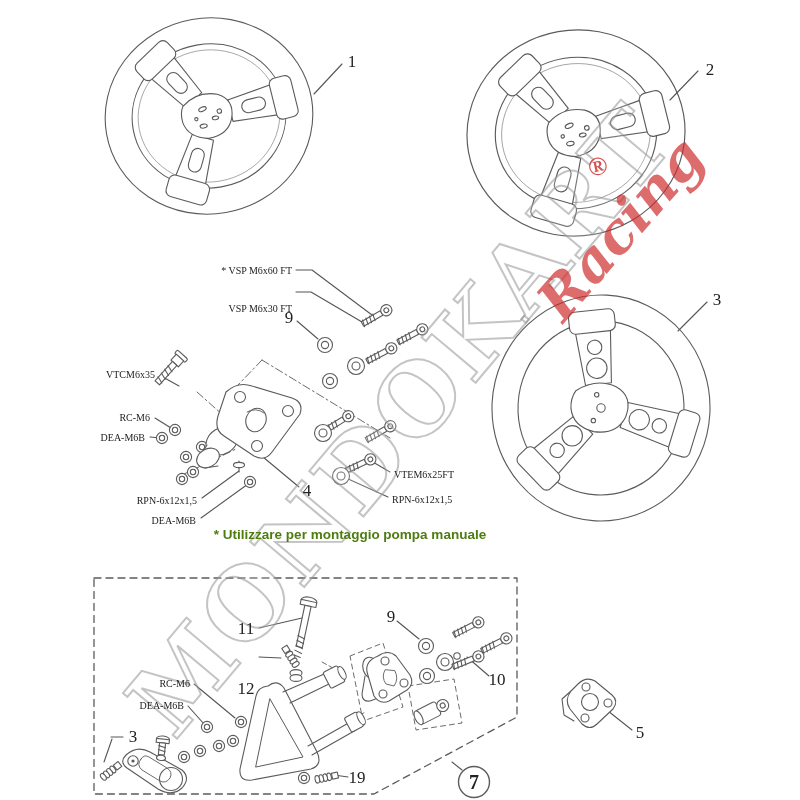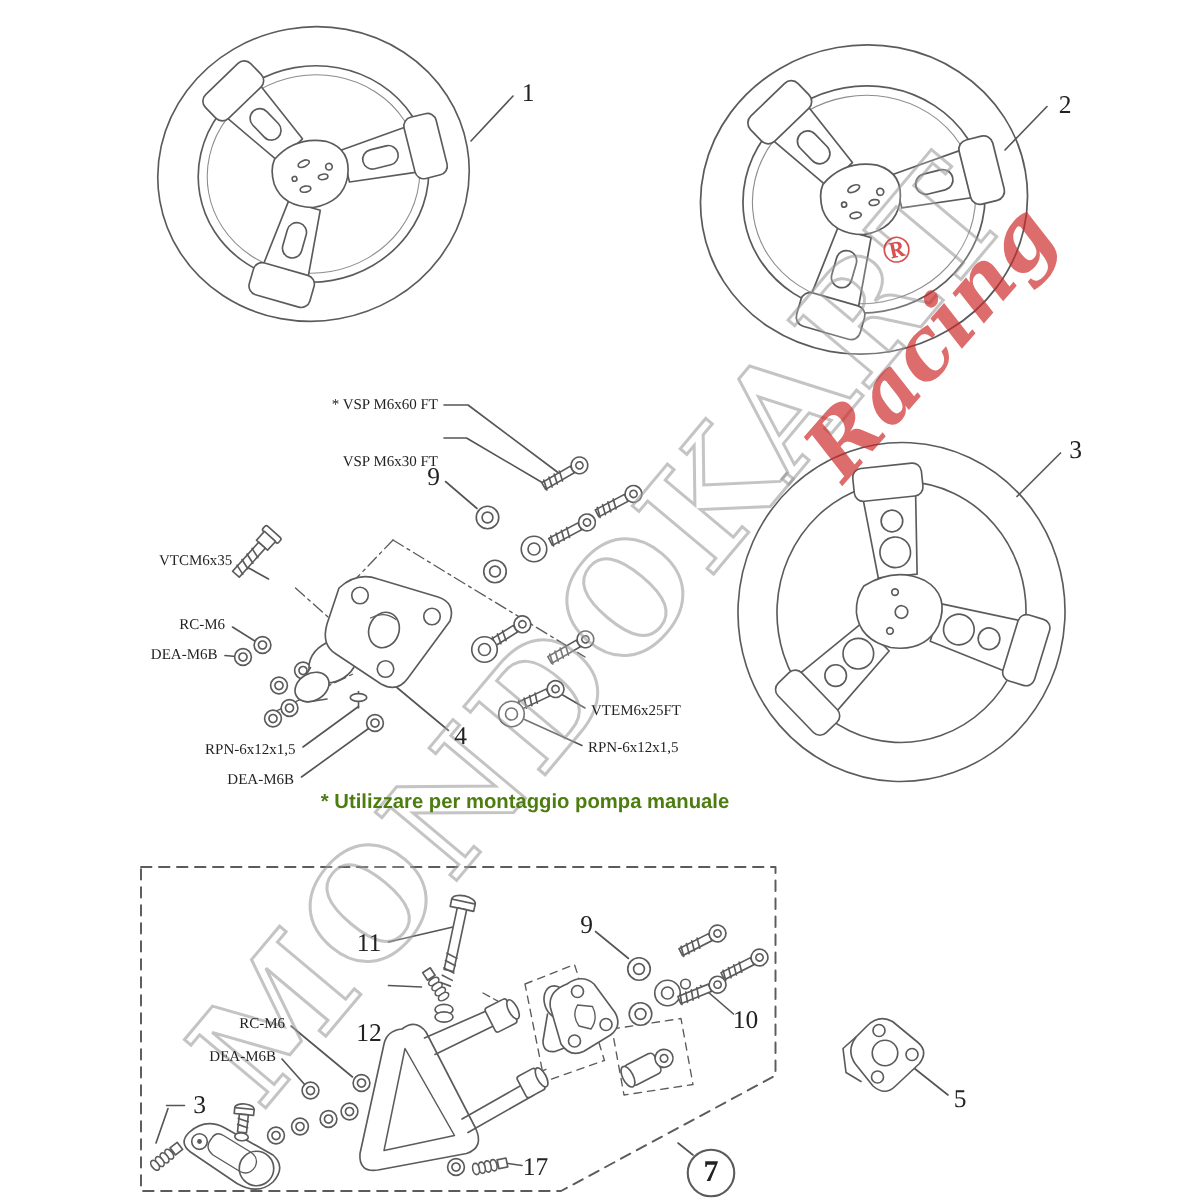--- a/index.html
+++ b/index.html
@@ -348,21 +348,21 @@
 <div class="lbl num" style="left:710px;top:70px">2</div>
 <div class="lbl num" style="left:717px;top:300px">3</div>
 <div class="lbl num" style="left:307px;top:491px">4</div>
 <div class="lbl num" style="left:640px;top:733px">5</div>
 <div class="lbl num7" style="left:474px;top:782px">7</div>
 <div class="lbl num" style="left:289px;top:318px">9</div>
 <div class="lbl num" style="left:391px;top:617px">9</div>
 <div class="lbl num" style="left:497px;top:680px">10</div>
 <div class="lbl num" style="left:246px;top:629px">11</div>
 <div class="lbl num" style="left:246px;top:689px">12</div>
-<div class="lbl num" style="left:357px;top:778px">17</div>
+<div class="lbl num" style="left:357px;top:778px">19</div>
 <div class="lbl num" style="left:133px;top:737px">3</div>
 
 <div class="lbl r" style="left:292px;top:270px">* VSP M6x60 FT</div>
 <div class="lbl r" style="left:292px;top:308px">VSP M6x30 FT</div>
 <div class="lbl l" style="left:106px;top:374px">VTCM6x35</div>
 <div class="lbl r" style="left:150px;top:417px">RC-M6</div>
 <div class="lbl r" style="left:145px;top:437px">DEA-M6B</div>
 <div class="lbl r" style="left:197px;top:500px">RPN-6x12x1,5</div>
 <div class="lbl r" style="left:196px;top:520px">DEA-M6B</div>
 <div class="lbl l" style="left:394px;top:474px">VTEM6x25FT</div>

